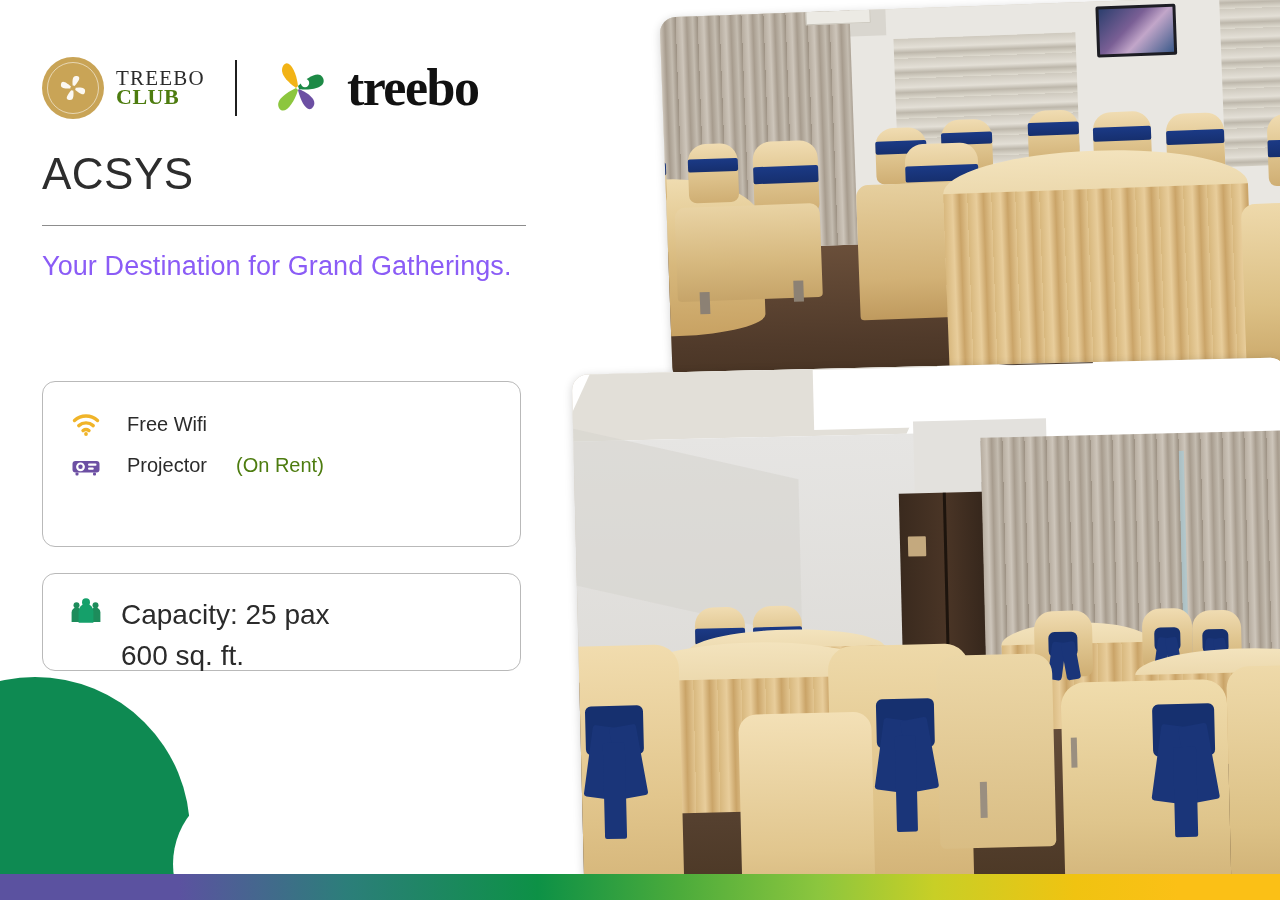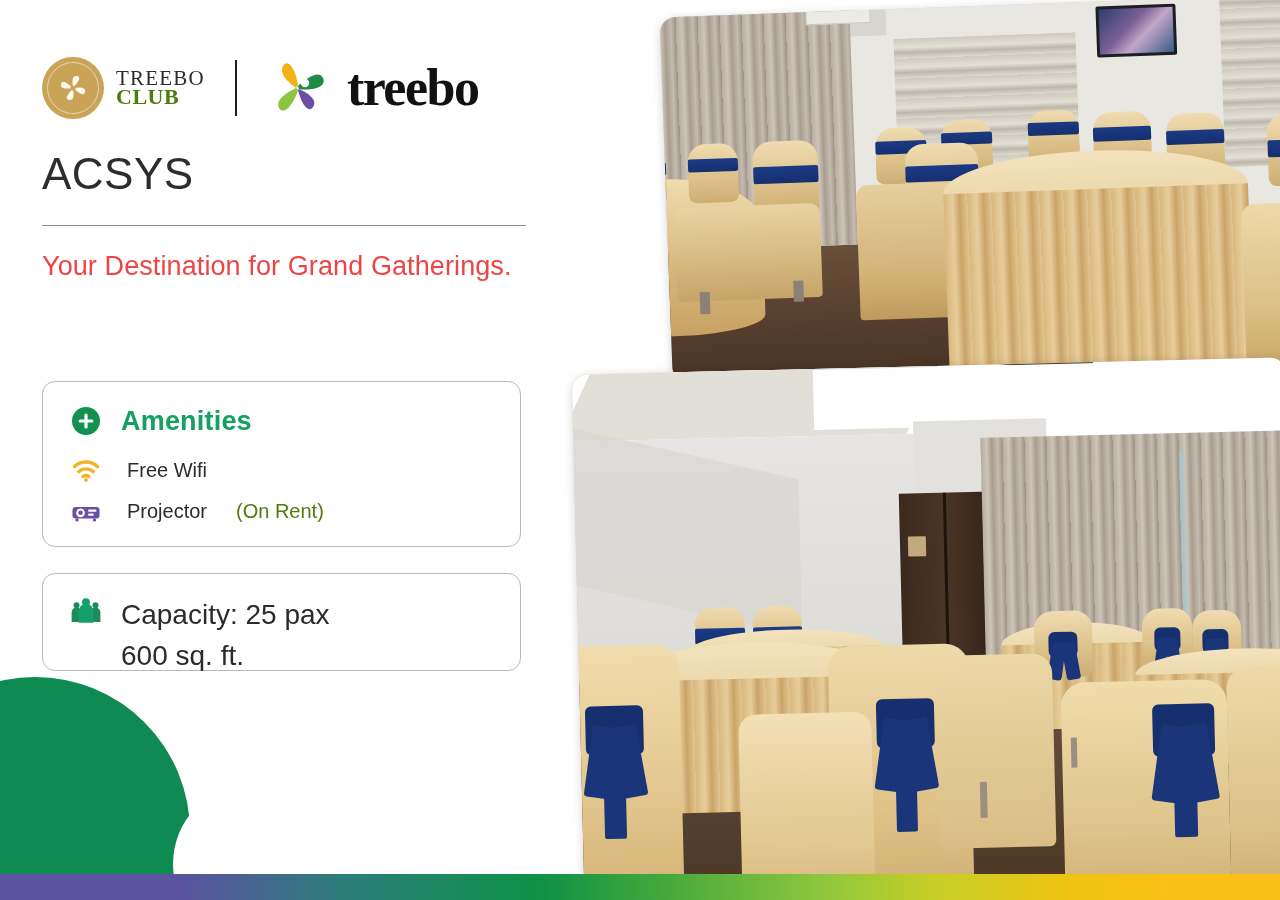--- a/index.html
+++ b/index.html
@@ -137,21 +137,21 @@
     margin-top:6px;
     white-space:nowrap;
   }
   .title-divider {
     width:484px; height:1px;
     background:#8d8d8d;
     margin-top:28px;
   }
   .subtitle {
     font-size:27px;
-    color:#ef4444;
+    color:#8b5cf6;
     font-weight:400;
     margin-top:25px;
     letter-spacing:.1px;
   }
 
   
   .card {
     position:absolute;
     left:42px;
     width:479px;
@@ -328,30 +328,20 @@
 
   </div>
 
   <div class="title-block">
     <div class="title-small">ACSYS</div>
     <div class="title-divider"></div>
     <div class="subtitle">Your Destination for Grand Gatherings.</div>
   </div>
 
   <div class="card" id="amenities-card">
-    <div class="amen-head">
-      <span class="icon-slot">
-        <svg width="30" height="30" viewBox="0 0 30 30">
-          <circle cx="15" cy="15" r="14" fill="#13914f"></circle>
-          <rect x="13.4" y="7.5" width="3.2" height="15" rx="1.6" fill="#ffffff"></rect>
-          <rect x="7.5" y="13.4" width="15" height="3.2" rx="1.6" fill="#ffffff"></rect>
-        </svg>
-      </span>
-      <span class="amen-title">Amenities</span>
-    </div>
 
     <div class="amen-row">
       <span class="icon-slot">
         <svg width="28" height="24" viewBox="0 0 28 24">
           <path d="M2.5 7.5 A17 17 0 0 1 25.5 7.5" stroke="#f0b429" stroke-width="3.4" fill="none" stroke-linecap="round"></path>
           <path d="M6.8 12.6 A11 11 0 0 1 21.2 12.6" stroke="#f0b429" stroke-width="3.4" fill="none" stroke-linecap="round"></path>
           <path d="M11 17.6 A5.2 5.2 0 0 1 17 17.6" stroke="#f0b429" stroke-width="3.4" fill="none" stroke-linecap="round"></path>
           <circle cx="14" cy="21" r="1.9" fill="#f0b429"></circle>
         </svg>
       </span>

